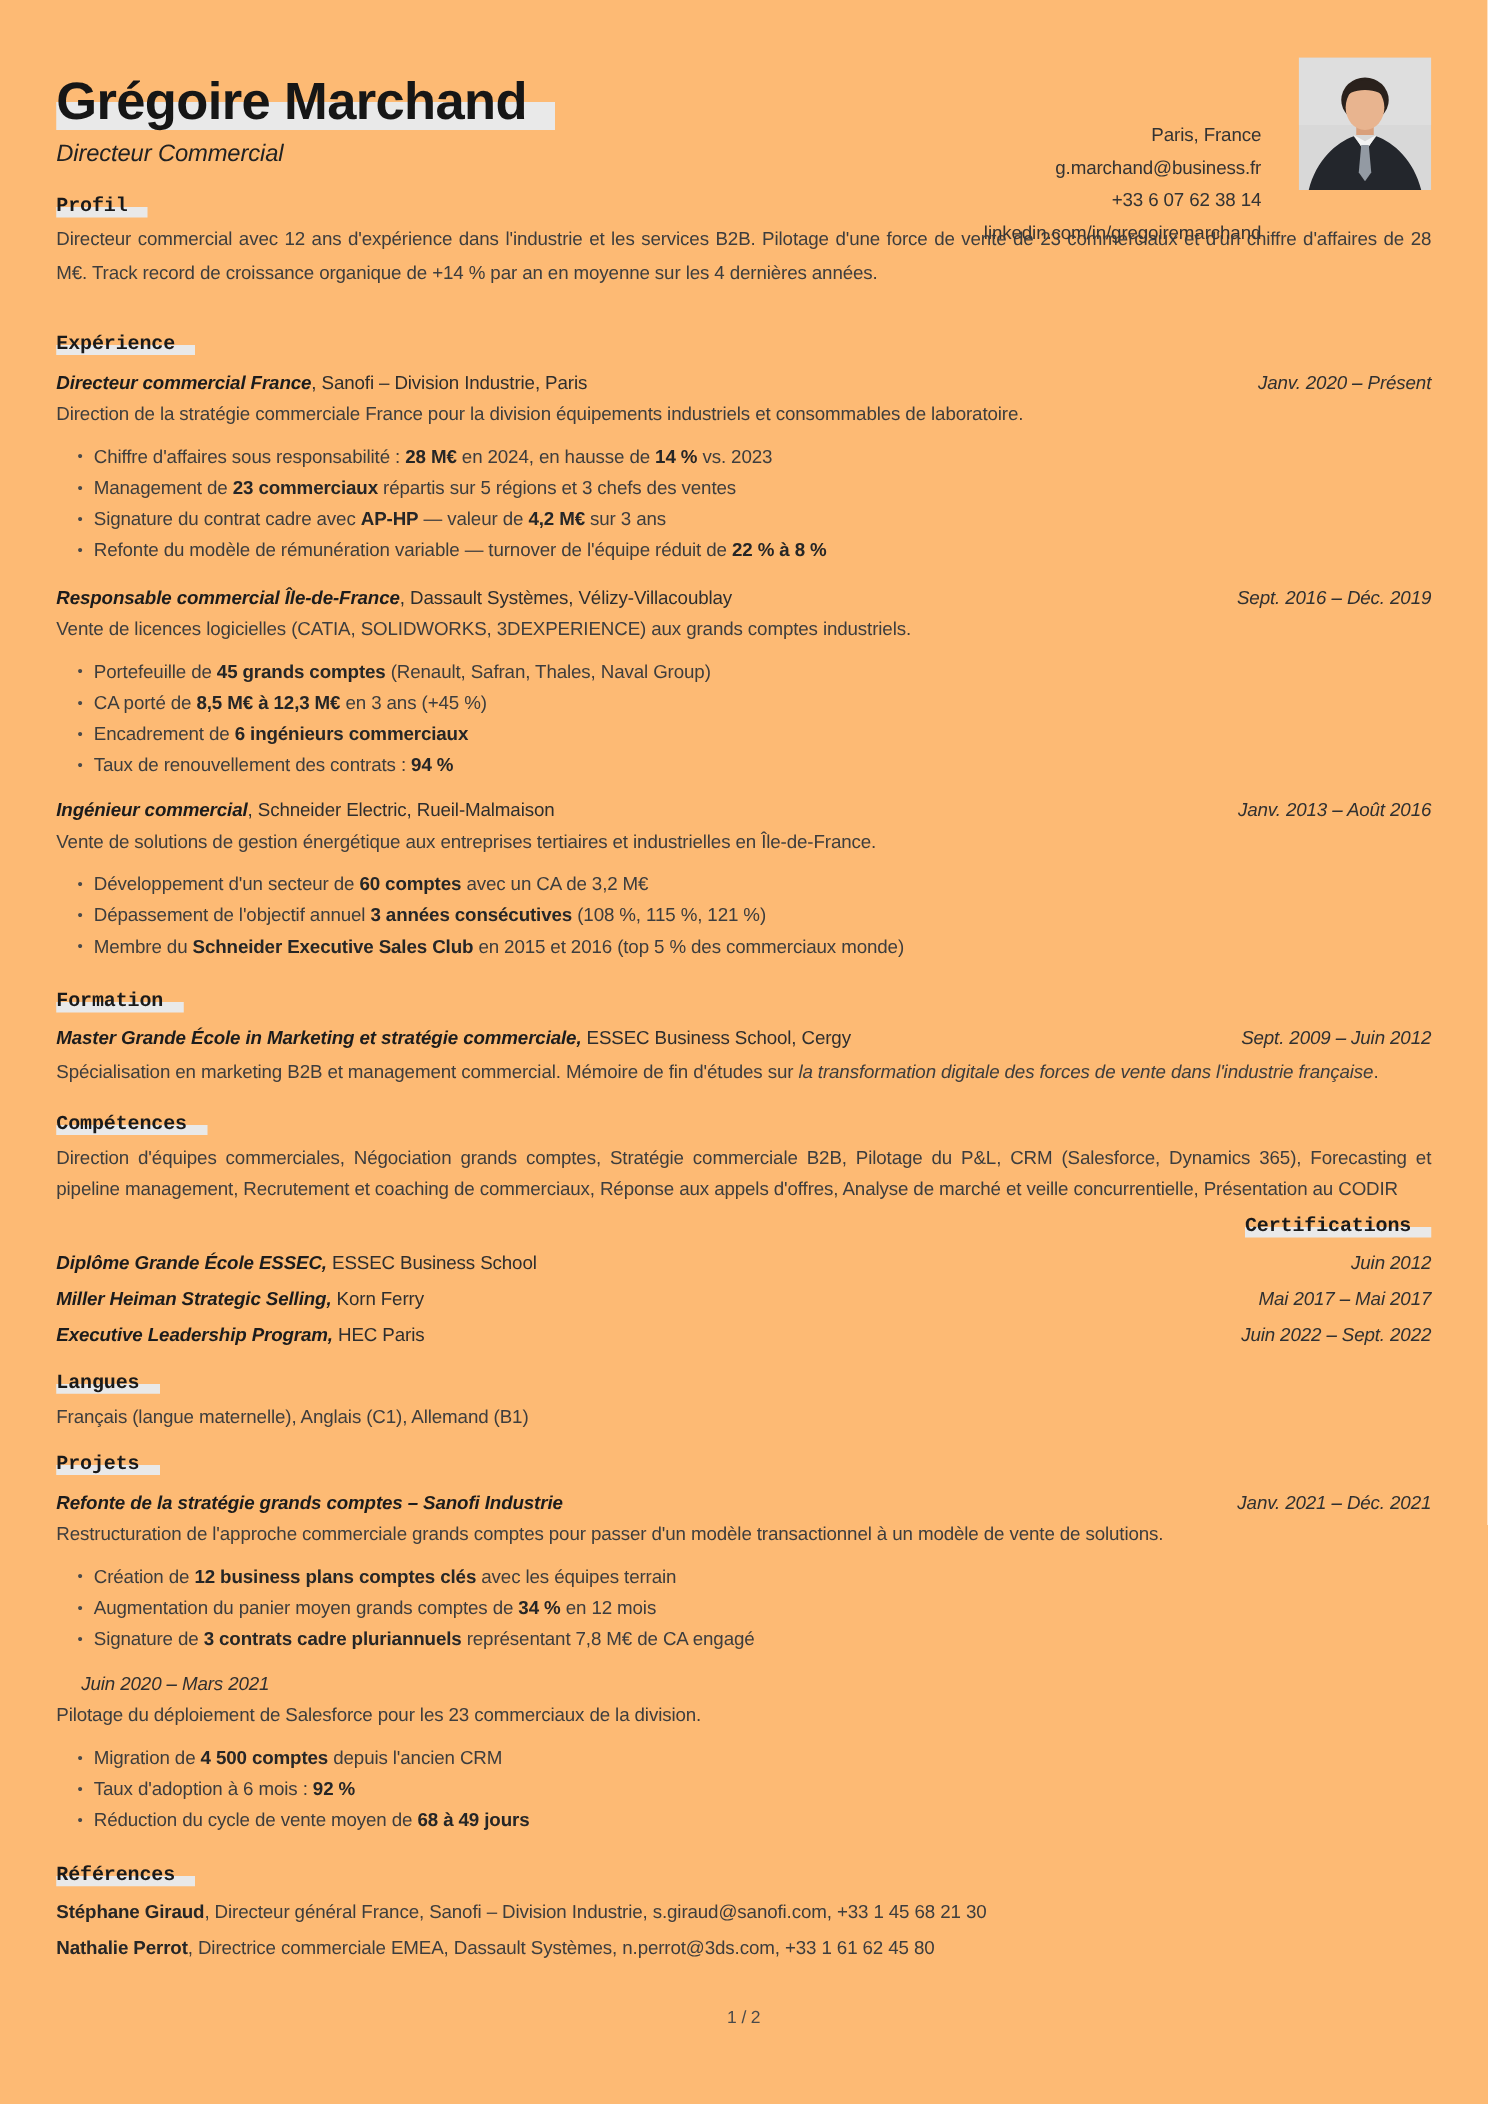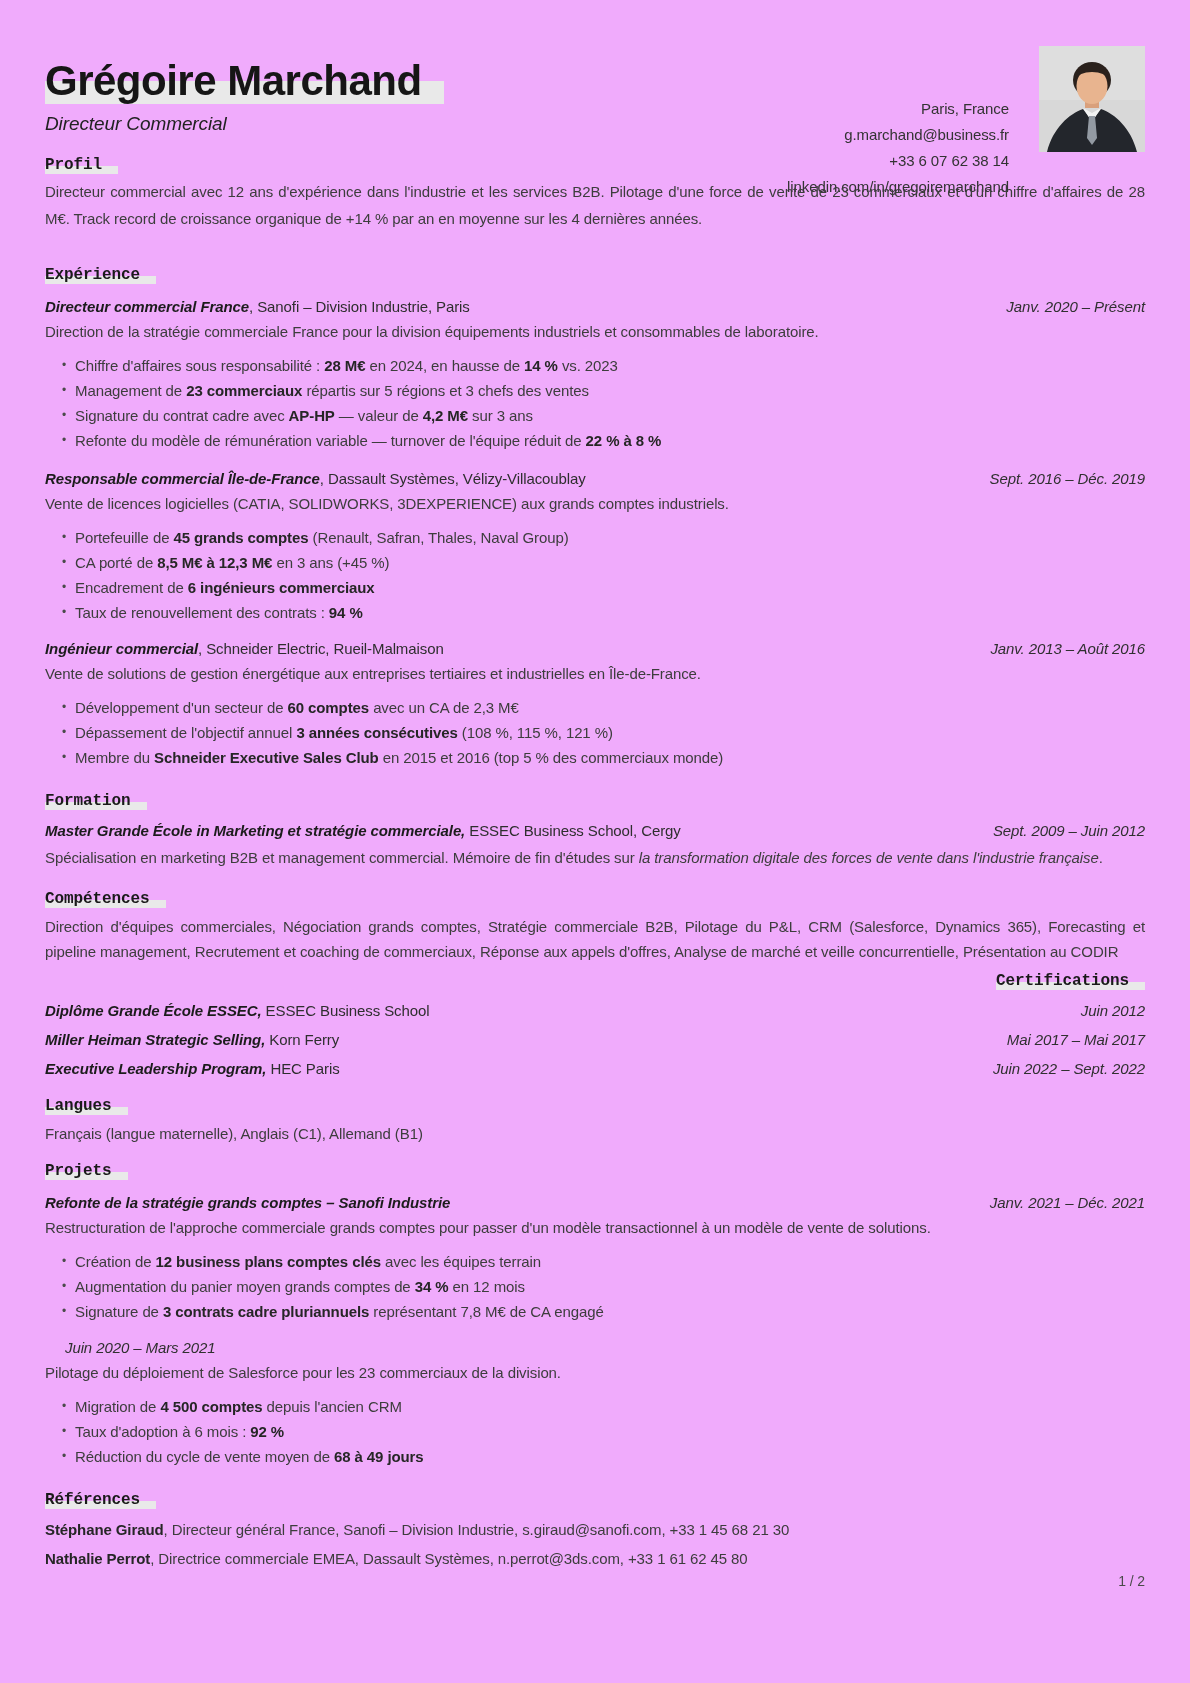--- a/index.html
+++ b/index.html
@@ -1,19 +1,19 @@
 <!DOCTYPE html>
 <html lang="fr"><head>
 <meta charset="utf-8">
 <title>CV</title>
 <style>
   * { margin:0; padding:0; box-sizing:border-box; }
   html,body { background:#ffffff; }
   .page {
-    width:1190px; height:1683px; margin:0 auto; background:#f0abfc;
+    width:1190px; height:1683px; margin:0 auto; background:#fdba74;
     padding:46px 45px 12px 45px; overflow:hidden;
     font-family:"Liberation Sans","DejaVu Sans",sans-serif;
     color:#3d3d3d; font-size:15px; letter-spacing:-0.1px;
   }
   
   .hdr { display:flex; justify-content:space-between; align-items:flex-start; height:106px; }
   .hdr-left { padding-top:12px; }
   .name { font-size:42px; font-weight:bold; color:#161616; letter-spacing:-0.5px; line-height:46px; }
   .name .hl { background:linear-gradient(to bottom, rgba(0,0,0,0) 52%, #e9e9e9 52%); padding-right:22px; }
   .subtitle { font-style:italic; font-size:19px; color:#222; margin-top:9px; }
@@ -42,21 +42,21 @@
   ul.bullets { list-style:none; margin:9px 0 0 0; padding:0 0 0 17px; }
   ul.bullets li { position:relative; line-height:25px; padding-left:13px; }
   ul.bullets li::before { content:"•"; position:absolute; left:0; top:0; font-size:12px; line-height:25px; color:#4a4a4a; }
   .b { font-weight:bold; color:#262626; }
   .i { font-style:italic; }
   
   .crow { display:flex; justify-content:space-between; align-items:baseline; line-height:24px; margin-top:5px; }
   .crow + .crow { margin-top:5px; }
   .cert-list .crow { margin-top:5px; }
   .ref { line-height:24px; margin-top:5px; }
-  .footer { text-align:right; color:#4a4a4a; font-size:14px; line-height:20px; }
+  .footer { text-align:center; color:#4a4a4a; font-size:14px; margin-top:32px; line-height:20px; }
 </style>
 </head>
 <body>
 
 <div class="page">
 
   <div class="hdr">
     <div class="hdr-left">
       <div class="name"><span class="hl">Grégoire Marchand</span></div>
       <div class="subtitle">Directeur Commercial</div>
@@ -118,21 +118,21 @@
       </ul>
     </div>
 
     <div class="entry alt">
       <div class="eline">
         <div class="etitle"><span class="t">Ingénieur commercial</span><span>, Schneider Electric, Rueil-Malmaison</span></div>
         <div class="dates">Janv. 2013 – Août 2016</div>
       </div>
       <div class="summary">Vente de solutions de gestion énergétique aux entreprises tertiaires et industrielles en Île-de-France.</div>
       <ul class="bullets">
-        <li><span>Développement d'un secteur de </span><span class="b">60 comptes</span><span> avec un CA de 2,3 M€</span></li>
+        <li><span>Développement d'un secteur de </span><span class="b">60 comptes</span><span> avec un CA de 3,2 M€</span></li>
         <li><span>Dépassement de l'objectif annuel </span><span class="b">3 années consécutives</span><span> (108 %, 115 %, 121 %)</span></li>
         <li><span>Membre du </span><span class="b">Schneider Executive Sales Club</span><span> en 2015 et 2016 (top 5 % des commerciaux monde)</span></li>
       </ul>
     </div>
   </div>
 
   <div>
     <div class="sec-h"><span class="hl">Formation</span></div>
     <div class="entry" style="margin-top:4px">
       <div class="eline">

